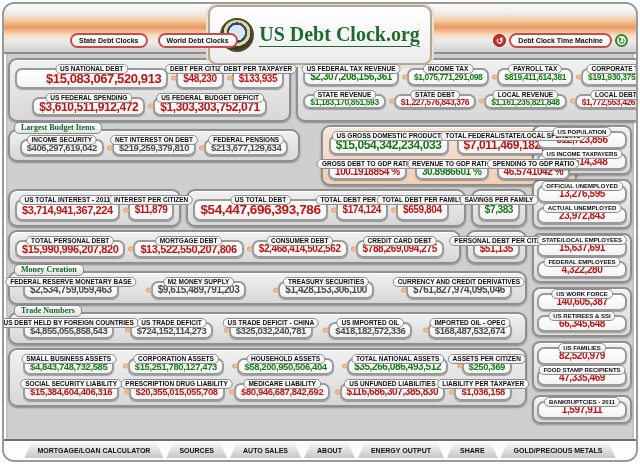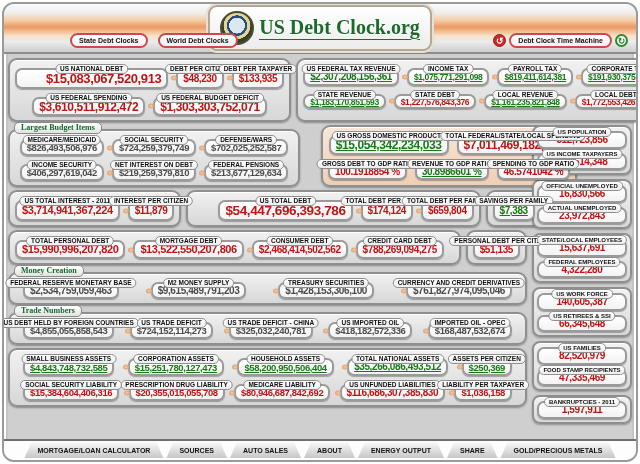--- a/index.html
+++ b/index.html
@@ -4,21 +4,21 @@
 <style>
   * { box-sizing: border-box; margin: 0; padding: 0; }
   html,body { width:640px; height:464px; background:#fff; font-family:"Liberation Sans", sans-serif; }
   .frame { position:relative; margin:2px; width:636px; height:460px; border:2px solid #9a9a9a; border-radius:12px;
            background:#cfcfcf; overflow:hidden; box-shadow: inset 0 0 0 2px #fff, inset 0 0 0 4px #c4c4c4; }
 
   
   header { position:relative; height:50px;
     background:linear-gradient(180deg,#fbfbfb 0%,#eeeeee 18%,#f6cda6 34%,#e99a60 48%,#f8e0c6 66%,#ececec 78%,#cfcfcf 100%);
     border-bottom:2px solid #8d8d8d; }
-  .logo { position:absolute; left:50%; top:1px; transform:translateX(-50%); width:224px; height:46px;
+  .logo { position:absolute; left:50%; top:1px; transform:translateX(-50%); width:224px; height:60px;
     background:linear-gradient(#ffffff,#ececec); border:2px solid #b3a893; border-radius:9px;
     display:flex; align-items:center; justify-content:center; gap:5px;
     box-shadow:0 0 0 2px #e8e2d6, 0 1px 3px rgba(0,0,0,.4); cursor:pointer; }
   .seal { width:34px; height:34px; border-radius:50%; border:2px solid #4c4c30;
     background:radial-gradient(circle at 50% 42%, #d9e8f2 0 34%, #274b7a 35% 44%, #e4d49a 45% 58%, #35402a 59% 100%); }
   .brand { font-family:"Liberation Serif", serif; font-weight:700; font-size:20px; color:#1c6b2d;
     text-shadow:0 1px 0 #fff; border-bottom:1px solid #1c6b2d; line-height:1; padding-bottom:2px; }
   .hl { position:absolute; left:66px; bottom:4px; display:flex; gap:10px; }
   .hr { position:absolute; right:8px; bottom:4px; display:flex; gap:3px; align-items:center; }
   .pill { background:linear-gradient(#ffffff,#f1f1f1); border:2px solid #cc4a4a; border-radius:8px;
@@ -29,21 +29,21 @@
   .ico.g { background:#fff; color:#2b8a2b; border:2px solid #2b8a2b; }
 
   
   .ctr { position:relative; background:linear-gradient(180deg,#ffffff,#f3f3f3); border:2px solid #9a9a9a;
     border-radius:7px; padding:2px 5px 1px; display:flex; align-items:center; justify-content:center;
     box-shadow:0 1px 1px rgba(0,0,0,.3); }
   .lbl { position:absolute; top:-6px; left:50%; transform:translateX(-50%); z-index:3;
     background:linear-gradient(#ffffff,#ededed); border:1px solid #8f8f8f; border-radius:5px;
     padding:0 4px; font-size:6.5px; line-height:8px; font-weight:700; color:#101010; white-space:nowrap; }
   .val { white-space:nowrap; letter-spacing:-0.4px; font-weight:700; line-height:1.05; }
-  .red   { color:#c01313; } .green { color:#157a15;text-decoration:underline; } .gray { color:#4b4b4b; }
+  .red   { color:#c01313; } .green { color:#157a15; } .gray { color:#4b4b4b; }
   .v14{font-size:13.5px;} .v13{font-size:13px;margin-left:24px;} .v12{font-size:12px;} .v11{font-size:11px;}
   .v10{font-size:10px;} .v9{font-size:9.5px;} .v8{font-size:8.5px;}
 
   .crow { display:flex; align-items:stretch; justify-content:center; gap:8px; margin-top:8px; }
   .crow.sp { justify-content:space-between; padding:0 8px; }
   .linked > .ctr + .ctr::before { content:""; position:absolute; left:-7px; top:50%; transform:translateY(-50%);
     width:6px; height:5px; border-radius:50%; background:radial-gradient(#f6cba8,#d89055); }
 
   .panel { border:2px solid #8f8f8f; border-radius:9px; background:linear-gradient(180deg,#f1f1f1,#d7d7d7);
     padding:0 5px 4px; box-shadow: inset 0 1px 0 #fff, 0 1px 2px rgba(0,0,0,.35); }
@@ -171,34 +171,20 @@
 
   <div class="mid">
     <div class="leftcol">
 
       <div class="r2">
         <div class="sect p-budget">
           <span class="stab">Largest Budget Items</span>
           <div class="panel">
             <div class="crow linked">
               <div class="ctr">
-                  <span class="lbl">MEDICARE/MEDICAID</span>
-                  <span class="val v9 gray">$826,493,506,976</span>
-                </div>
-              <div class="ctr">
-                  <span class="lbl">SOCIAL SECURITY</span>
-                  <span class="val v9 gray">$724,259,379,749</span>
-                </div>
-              <div class="ctr">
-                  <span class="lbl">DEFENSE/WARS</span>
-                  <span class="val v9 gray">$702,025,252,587</span>
-                </div>
-            </div>
-            <div class="crow linked">
-              <div class="ctr">
                   <span class="lbl">INCOME SECURITY</span>
                   <span class="val v9 gray">$406,297,619,042</span>
                 </div>
               <div class="ctr">
                   <span class="lbl">NET INTEREST ON DEBT</span>
                   <span class="val v9 gray">$219,259,379,810</span>
                 </div>
               <div class="ctr">
                   <span class="lbl">FEDERAL PENSIONS</span>
                   <span class="val v9 gray">$213,677,129,634</span>
@@ -241,21 +227,21 @@
                 <span class="lbl">US TOTAL INTEREST - 2011</span>
                 <span class="val v11 red">$3,714,941,367,224</span>
               </div>
             <div class="ctr">
                 <span class="lbl">INTEREST PER CITIZEN</span>
                 <span class="val v10 red">$11,879</span>
               </div>
           </div>
         </div>
         <div class="panel grow1">
-          <div class="crow linked" style="justify-content:space-between;margin-left:25px;">
+          <div class="crow linked" style="justify-content:space-between;">
             <div class="ctr">
                 <span class="lbl">US TOTAL DEBT</span>
                 <span class="val v14 red">$54,447,696,393,786</span>
               </div>
             <div class="ctr">
                 <span class="lbl">TOTAL DEBT PER CITIZEN</span>
                 <span class="val v10 red">$174,124</span>
               </div>
             <div class="ctr">
                 <span class="lbl">TOTAL DEBT PER FAMILY</span>
@@ -412,21 +398,21 @@
             <span class="val red">312,723,856</span>
           </div>
         <div class="ctr">
             <span class="lbl">US INCOME TAXPAYERS</span>
             <span class="val red">112,614,348</span>
           </div>
       </div>
       <div class="rgrp">
         <div class="ctr">
             <span class="lbl">OFFICIAL UNEMPLOYED</span>
-            <span class="val red">16,830,566</span>
+            <span class="val red">13,276,595</span>
           </div>
         <div class="ctr">
             <span class="lbl">ACTUAL UNEMPLOYED</span>
             <span class="val red">23,972,843</span>
           </div>
       </div>
       <div class="rgrp">
         <div class="ctr">
             <span class="lbl">STATE/LOCAL EMPLOYEES</span>
             <span class="val red">15,637,691</span>

